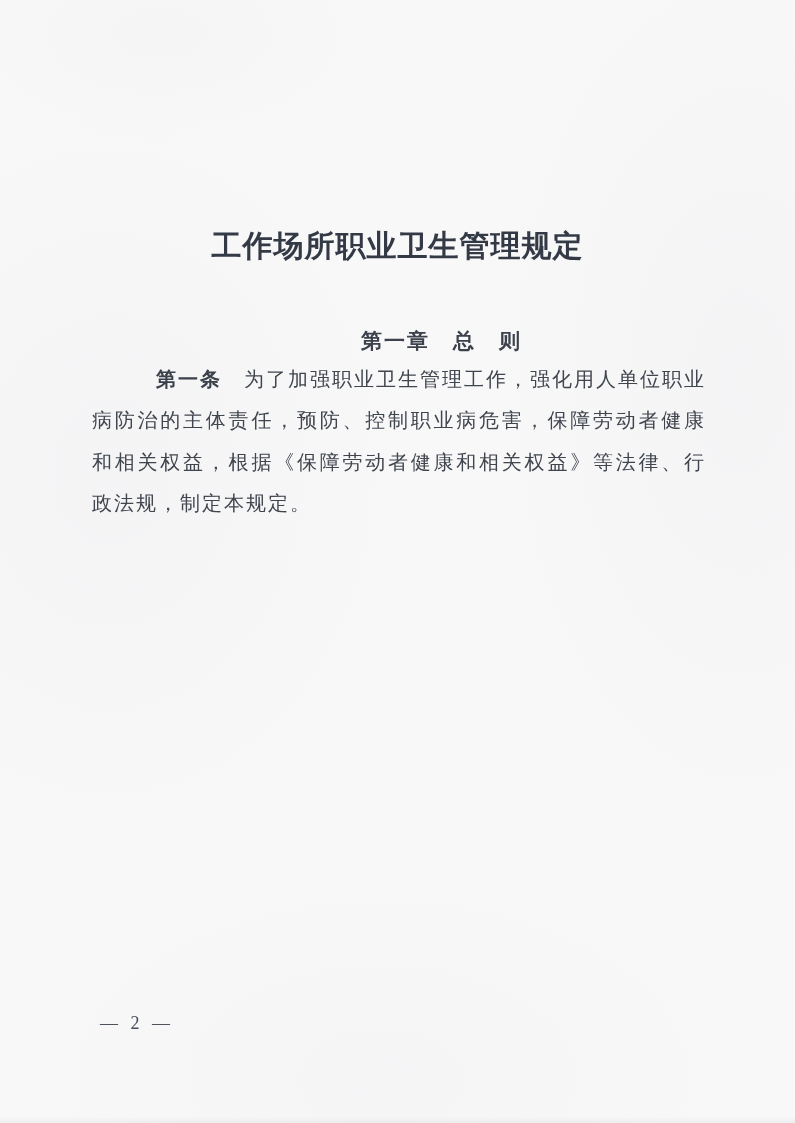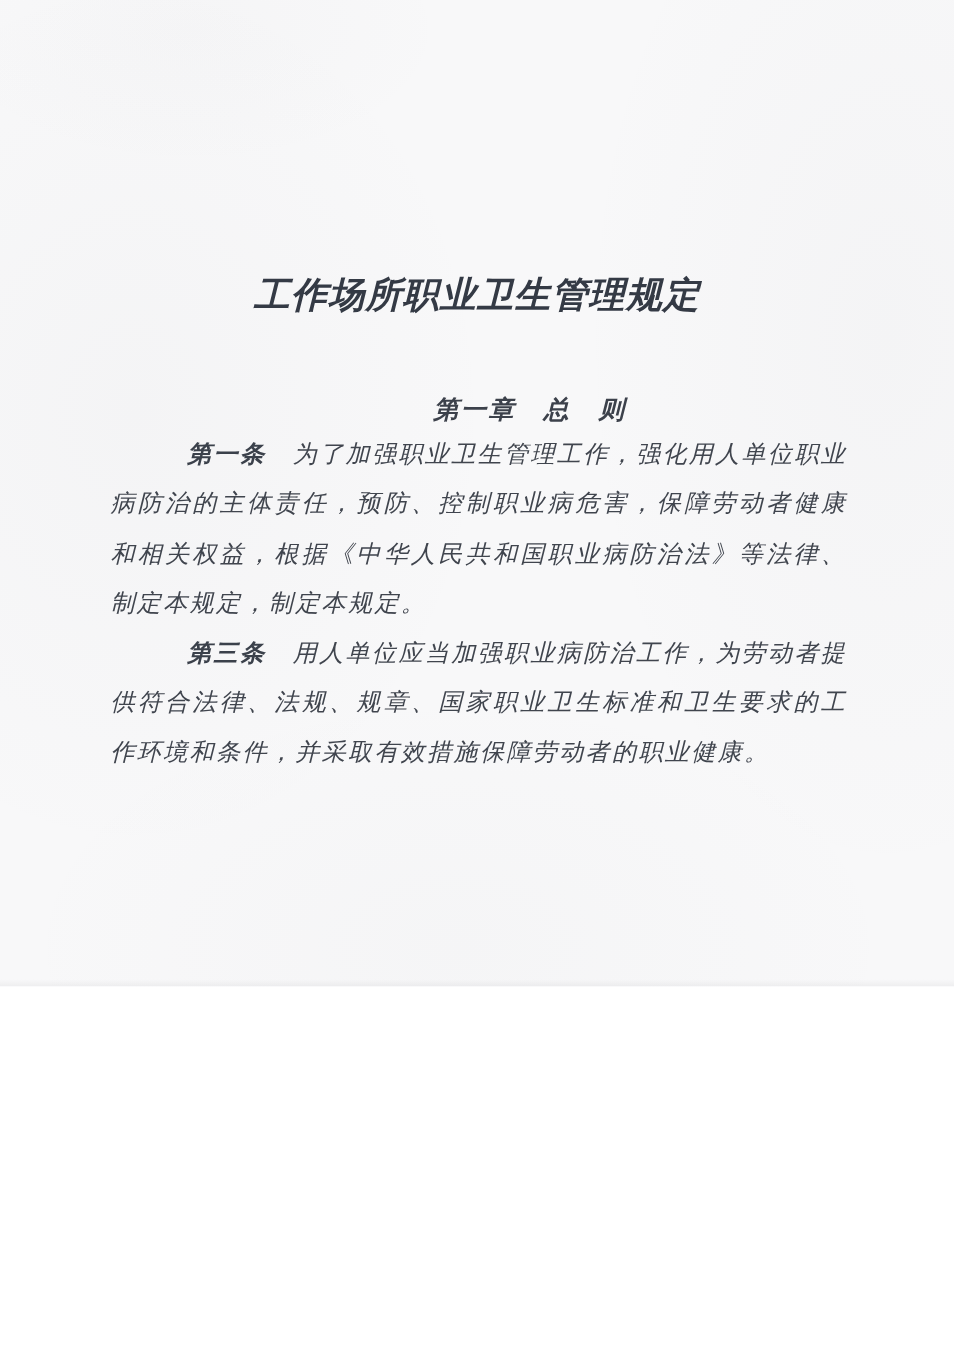--- a/index.html
+++ b/index.html
@@ -2,31 +2,30 @@
 <html><head>
 <meta charset="utf-8">
 <style>
   html, body {
     margin: 0;
     padding: 0;
   }
   .page {
     position: relative;
     width: 795px;
-    height: 822px;
+    height: 1123px;
     background-color: #f8f8f9;
     background-image:
       radial-gradient(ellipse 420px 520px at 14% 42%, rgba(120,122,132,0.030), transparent 72%),
       radial-gradient(ellipse 360px 640px at 93% 34%, rgba(120,122,132,0.030), transparent 72%),
       radial-gradient(ellipse 520px 300px at 48% 96%, rgba(120,122,132,0.022), transparent 72%),
       radial-gradient(ellipse 300px 160px at 20% 3%, rgba(120,122,132,0.025), transparent 72%);
     font-family: "Liberation Serif", serif;
     color: #40454e;
     overflow: hidden;
-    font-style: italic;
   }
   .doc-title {
     position: absolute;
     top: 226px;
     left: 0;
     width: 100%;
     margin: 0;
     text-align: center;
     font-size: 30px;
     font-weight: 700;
@@ -95,24 +94,23 @@
 <body>
 
 <div class="page">
 
   <h1 class="doc-title">工作场所职业卫生管理规定</h1>
 
   <h2 class="chapter-heading">第一章　总　则</h2>
 
   <div class="doc-body">
 
-    <p class="para"><span class="article-label">第一条</span><span class="article-text">为了加强职业卫生管理工作，强化用人单位职业病防治的主体责任，预防、控制职业病危害，保障劳动者健康和相关权益，根据《中华人民共和国职业病防治法》等法律、制定本规定，制定本规定。</span></p>
+    <p class="para"><span class="article-label">第一条</span><span class="article-text">为了加强职业卫生管理工作，强化用人单位职业病防治的主体责任，预防、控制职业病危害，保障劳动者健康和相关权益，根据《保障劳动者健康和相关权益》等法律、行政法规，制定本规定。</span></p>
 
 
-    <p class="para"><span class="article-label">第三条</span><span class="article-text">用人单位应当加强职业病防治工作，为劳动者提供符合法律、法规、规章、国家职业卫生标准和卫生要求的工作环境和条件，并采取有效措施保障劳动者的职业健康。</span></p>
 
 
 
 
   </div>
 
   <div class="page-number">— 2 —</div>
 
   <div class="scan-edge"></div>
 

